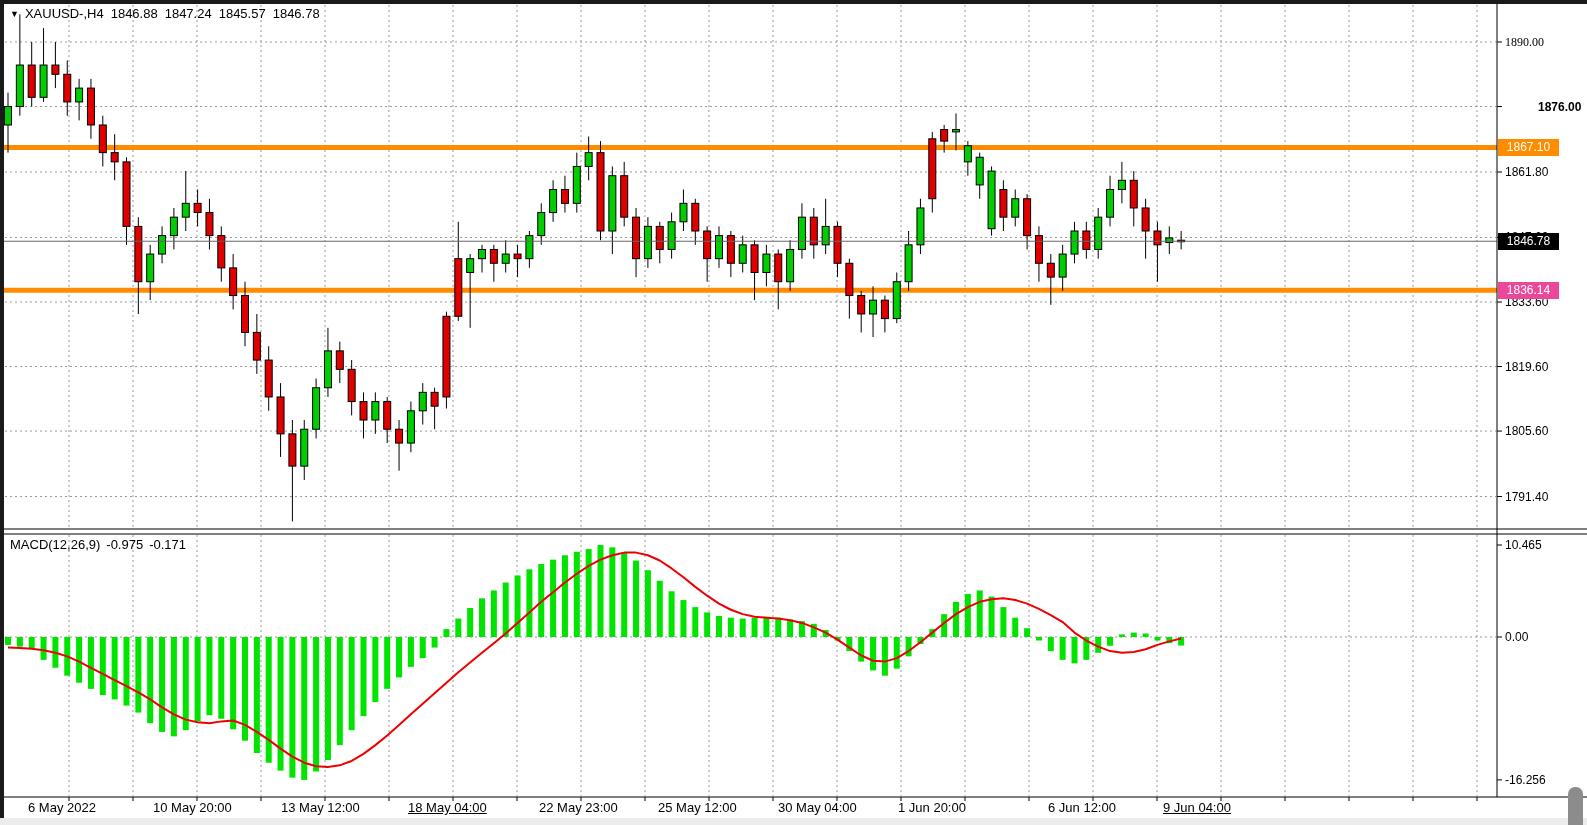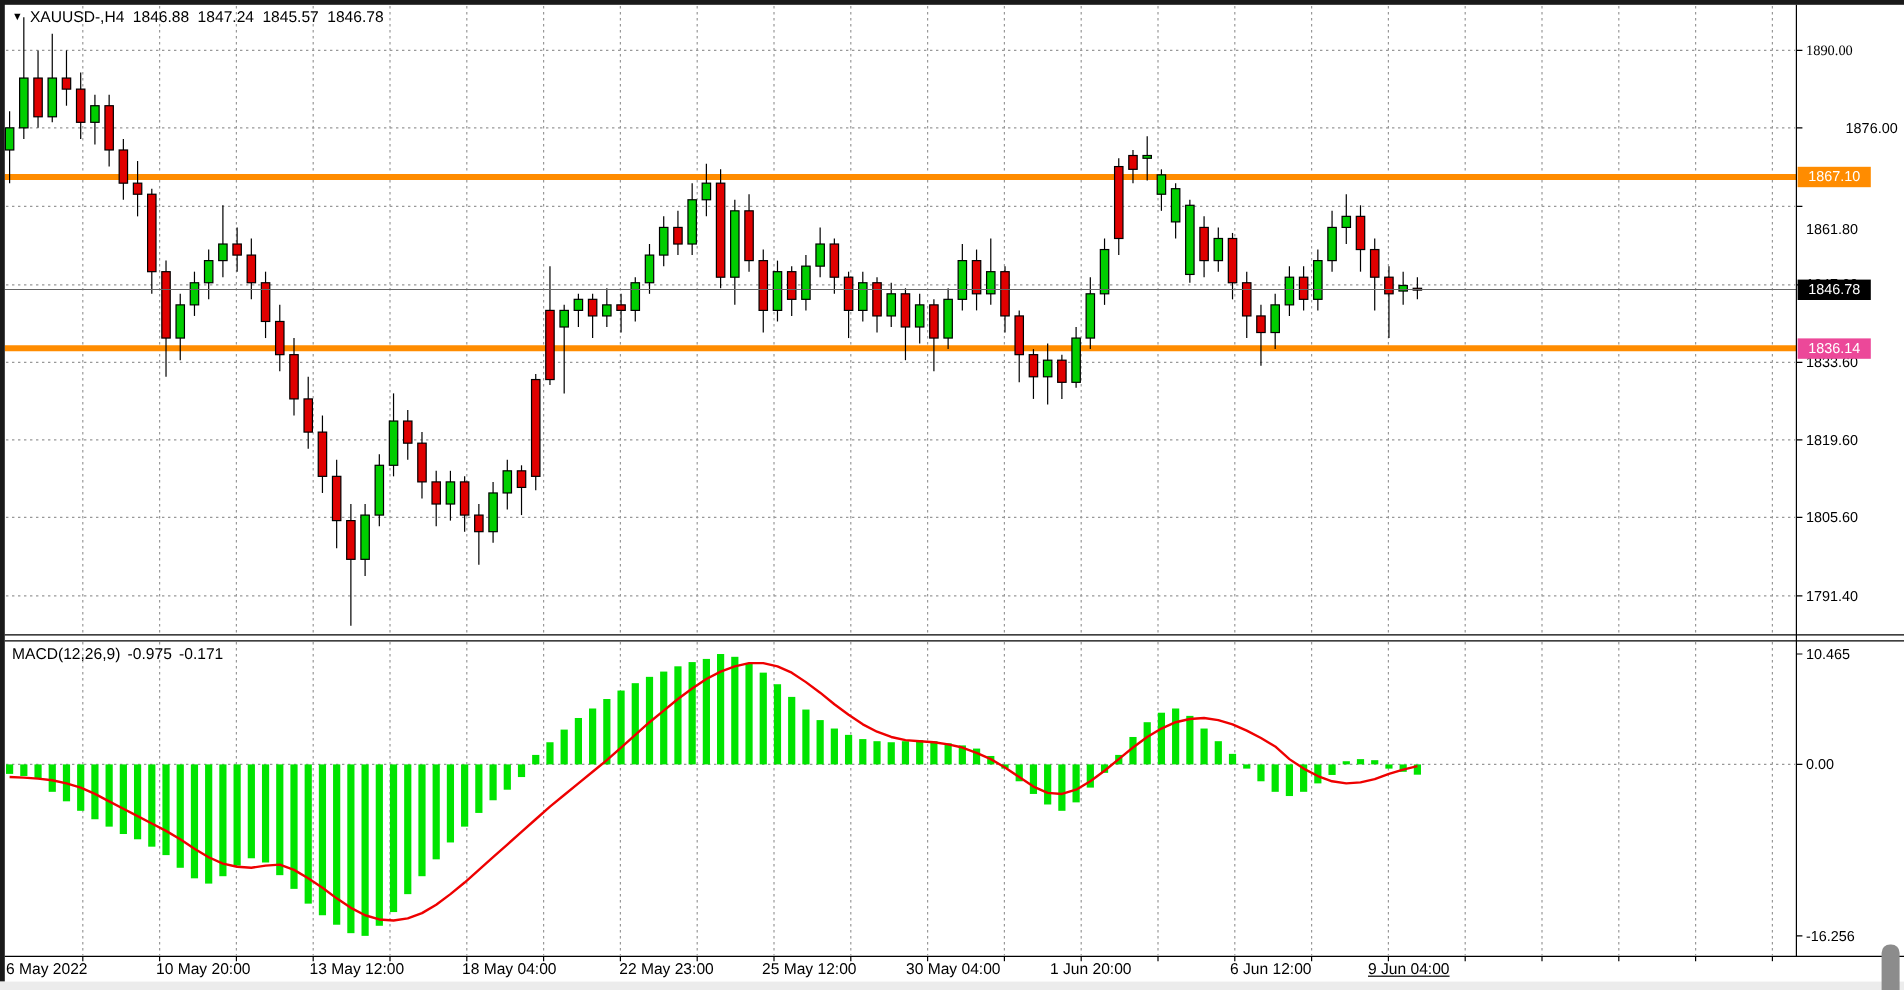--- a/index.html
+++ b/index.html
@@ -1,20 +1,20 @@
 <!DOCTYPE html>
 <html><head>
 <meta charset="utf-8">
 <style>
   html,body{margin:0;padding:0;background:#e8e8e8;}
   #stage{position:relative;width:1587px;height:825px;background:#ffffff;
          font-family:"Liberation Sans",sans-serif;overflow:hidden;}
   #chart-svg{position:absolute;left:0;top:0;}
   .axlabel{position:absolute;font-size:12px;color:#000;white-space:nowrap;line-height:14px;}
-  .timelabel{position:absolute;font-size:13px;color:#000;white-space:nowrap;top:800px;}
+  .timelabel{position:absolute;font-size:13px;color:#000;white-space:nowrap;top:800px;padding-left:23px;}
   #title-bar{position:absolute;left:10px;top:6px;font-size:13px;color:#000;white-space:nowrap;z-index:4;}
   #title-bar .sp{margin-right:7px;}
   #expand-ico{font-size:9px;margin-right:6px;vertical-align:1px;}
   #macd-label{position:absolute;left:10px;top:537px;font-size:13px;color:#000;white-space:nowrap;z-index:4;}
   #macd-label .sp{margin-right:6px;text-align:right;}
   .ptag{position:absolute;left:1498px;width:61px;height:17px;line-height:17px;
         font-size:12px;color:#fff;text-align:center;z-index:5;}
   #tag-resistance{top:139px;background:#FF8C00;}
   #tag-current{top:233px;background:#000000;}
   #tag-support{top:282px;background:#ec4899;}
@@ -433,38 +433,38 @@
   <div id="title-bar">
     <span id="expand-ico">▼</span><span class="sp">XAUUSD-,H4</span><span class="sp">1846.88</span><span class="sp">1847.24</span><span class="sp">1845.57</span><span class="sp">1846.78</span>
   </div>
 
   <div id="macd-label">
     <span class="sp">MACD(12,26,9)</span><span class="sp">-0.975</span><span class="sp">-0.171</span>
   </div>
 
   <div id="price-axis">
       <div class="axlabel" style="left: 1505px; top: 35px; font-family: Liberation Serif, serif;">1890.00</div>
-      <div class="axlabel" style="left: 1538px; top: 99.539px;">1876.00</div>
-      <div class="axlabel" style="left: 1505px; top: 165px; margin-top: 19px;">1861.80</div>
+      <div class="axlabel" style="left: 1538px; top: 99.539px; font-weight: bold;">1876.00</div>
+      <div class="axlabel" style="left: 1505px; top: 165px;">1861.80</div>
       <div class="axlabel" style="left: 1505px; top: 230.461px;">1847.60</div>
       <div class="axlabel" style="left: 1505px; top: 295px;">1833.60</div>
       <div class="axlabel" style="left: 1505px; top: 359.539px;">1819.60</div>
       <div class="axlabel" style="left: 1505px; top: 424.078px;">1805.60</div>
       <div class="axlabel" style="left: 1505px; top: 489.539px;">1791.40</div>
     </div>
   <div id="macd-axis">
       <div class="axlabel" style="left: 1505px; top: 538.013px;">10.465</div>
       <div class="axlabel" style="left: 1505px; top: 630px;">0.00</div>
       <div class="axlabel" style="left: 1505px; top: 772.89px;">-16.256</div>
     </div>
   <div id="time-axis">
       <div class="timelabel" style="left: 5px;">6 May 2022</div>
       <div class="timelabel" style="left: 130px;">10 May 20:00</div>
       <div class="timelabel" style="left: 258px;">13 May 12:00</div>
-      <div class="timelabel" style="left: 385px;">18 May 04:00</div>
+      <div class="timelabel" style="left: 385px; text-decoration: underline;">18 May 04:00</div>
       <div class="timelabel" style="left: 516px;">22 May 23:00</div>
       <div class="timelabel" style="left: 635px;">25 May 12:00</div>
       <div class="timelabel" style="left: 755px;">30 May 04:00</div>
       <div class="timelabel" style="left: 875px;">1 Jun 20:00</div>
       <div class="timelabel" style="left: 1025px;">6 Jun 12:00</div>
       <div class="timelabel" style="left: 1140px; text-decoration: underline;">9 Jun 04:00</div>
     </div>
 
   <div class="ptag" id="tag-resistance">1867.10</div>
   <div class="ptag" id="tag-current">1846.78</div>

